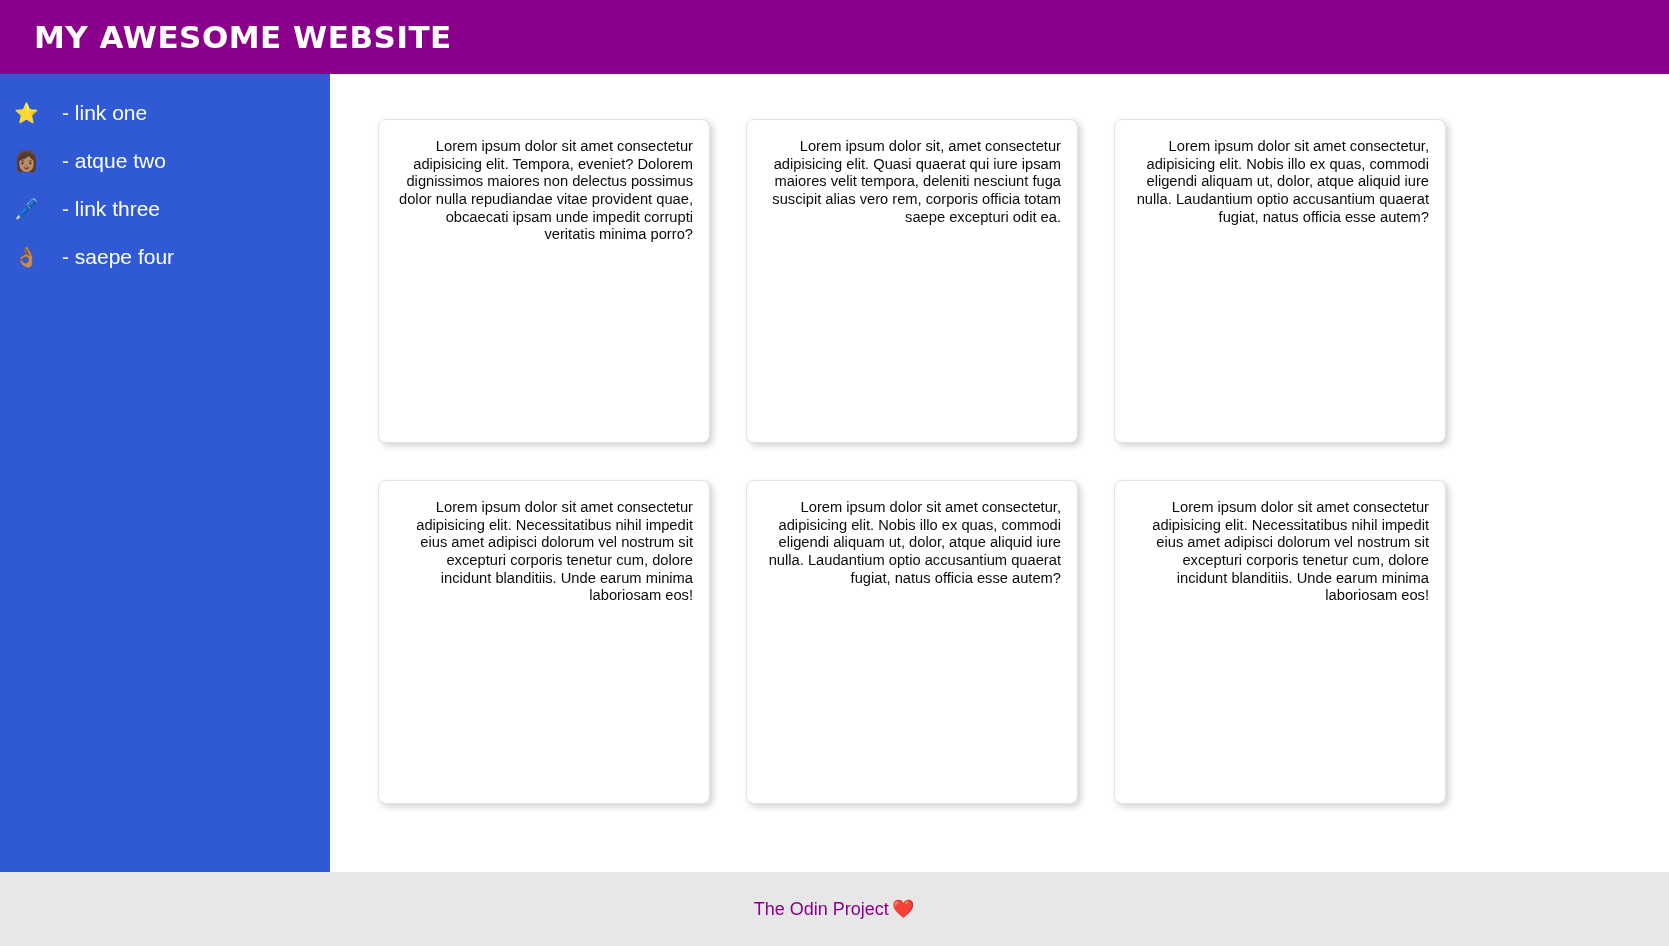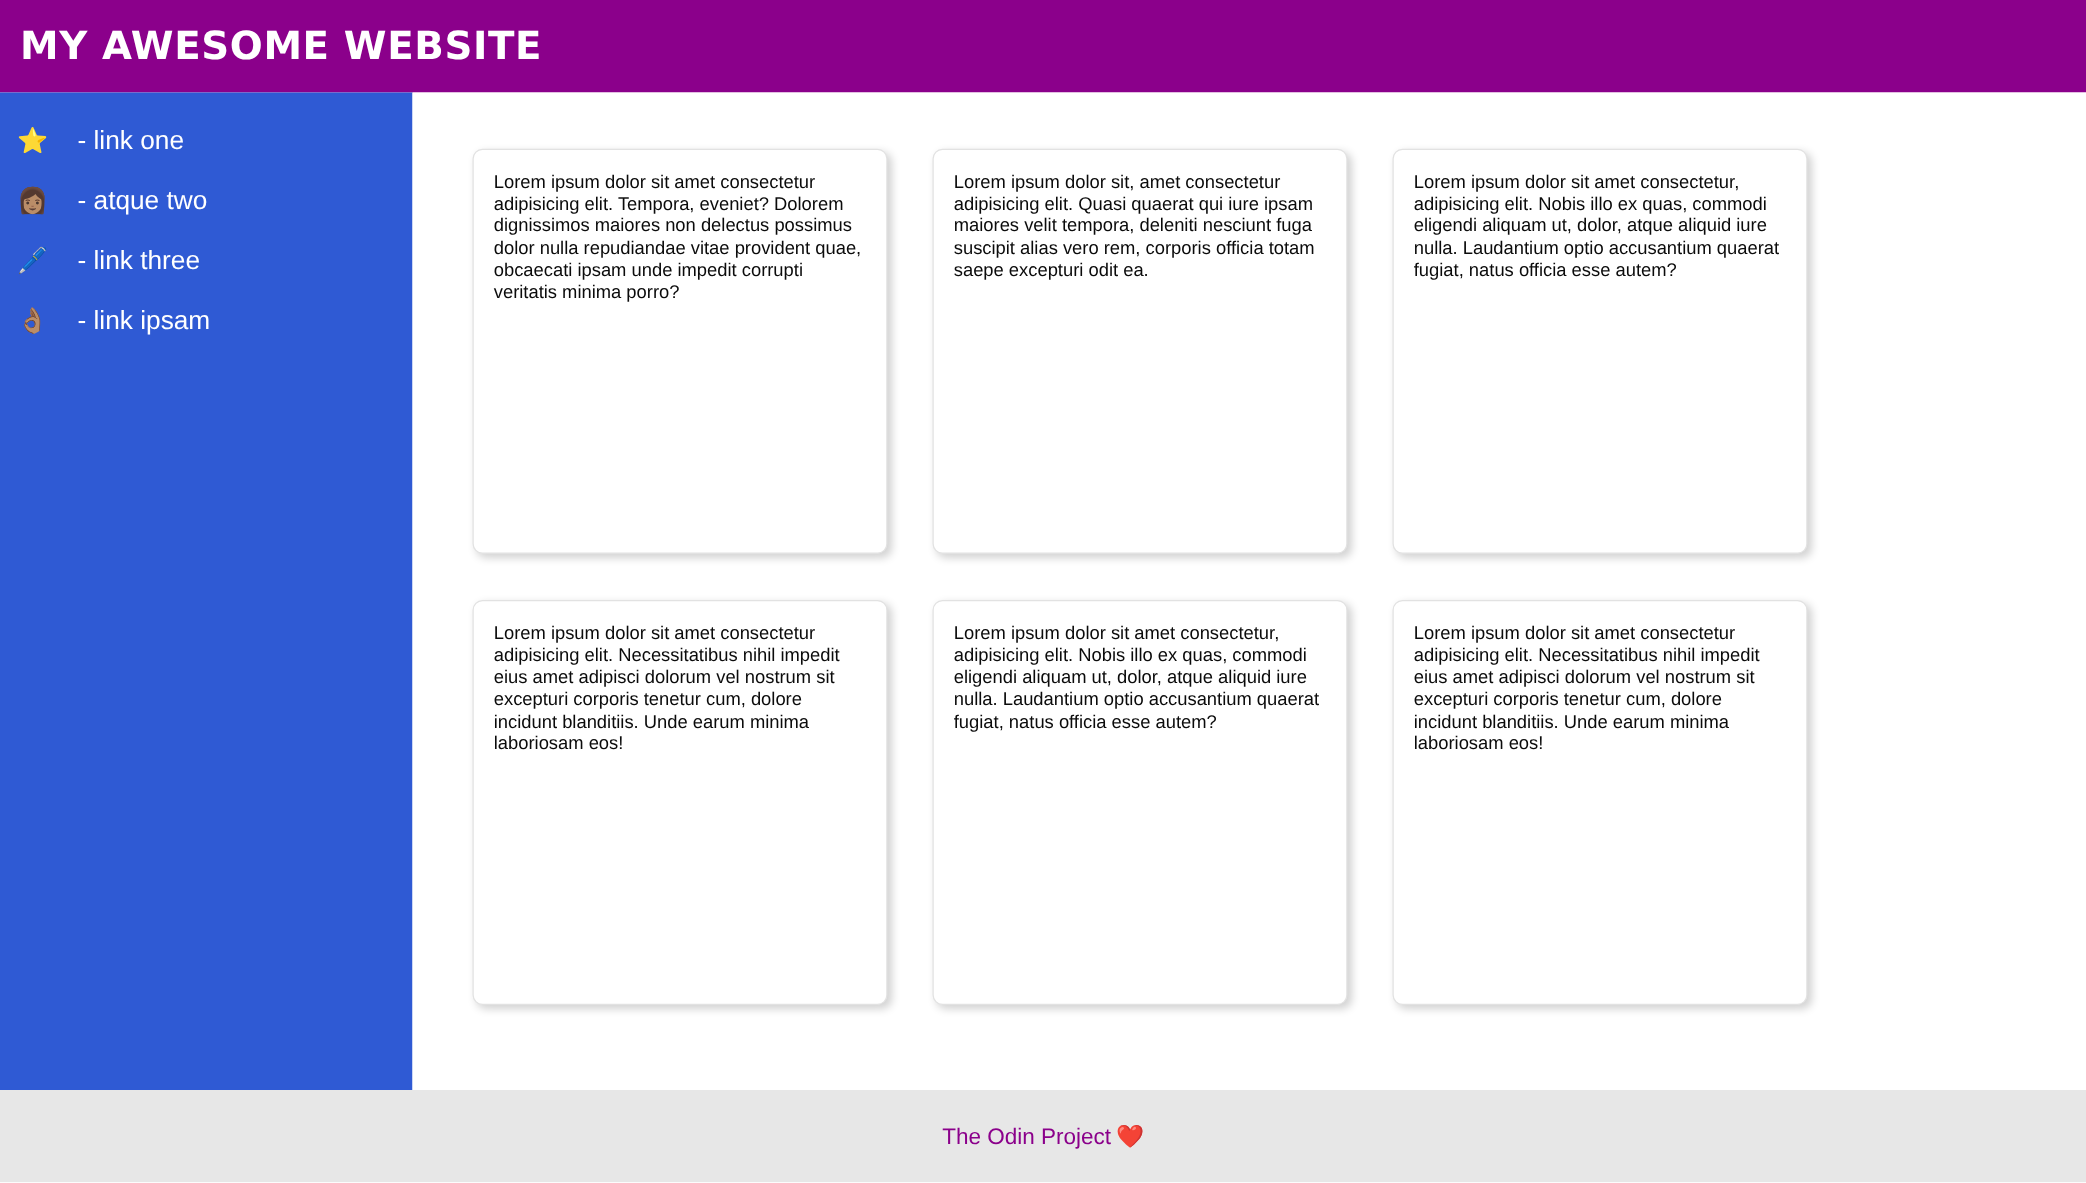--- a/index.html
+++ b/index.html
@@ -21,21 +21,21 @@
 
   
   .header {
     position: absolute;
     top: 0; left: 0;
     width: 1669px;
     height: 74px;
     background: #8b008b;
     display: flex;
     align-items: center;
-    padding-left: 16px;
+    padding-left: 34px;
   }
   .header-title {
     color: #ffffff;
     font-size: 31px;
     font-weight: bold;
     letter-spacing: 0.5px;
     text-transform: uppercase;
     font-family: "DejaVu Sans", sans-serif;
   }
 
@@ -91,20 +91,21 @@
     border-radius: 8px;
     box-shadow: 3px 3px 7px rgba(0,0,0,0.18);
     padding: 18px 16px;
     overflow: hidden;
   }
   .card-text {
     font-size: 14.7px;
     line-height: 1.2;
     color: #0b0b0b;
     margin: 0;
+    text-align: right;
   }
 
   
   .footer {
     position: absolute;
     top: 872px; left: 0;
     width: 1669px;
     height: 74px;
     background: #e7e7e7;
     display: flex;
@@ -134,21 +135,21 @@
     <div class="nav-item">
       <span class="nav-emoji">👩🏽</span>
       <span class="nav-label">- atque two</span>
     </div>
     <div class="nav-item">
       <span class="nav-emoji">🖊️</span>
       <span class="nav-label">- link three</span>
     </div>
     <div class="nav-item">
       <span class="nav-emoji">👌🏽</span>
-      <span class="nav-label">- link ipsam</span>
+      <span class="nav-label">- saepe four</span>
     </div>
   </nav>
 
   <main class="main">
     <div class="card-grid">
       <div class="card">
         <p class="card-text">Lorem ipsum dolor sit amet consectetur adipisicing elit. Tempora, eveniet? Dolorem dignissimos maiores non delectus possimus dolor nulla repudiandae vitae provident quae, obcaecati ipsam unde impedit corrupti veritatis minima porro?</p>
       </div>
       <div class="card">
         <p class="card-text">Lorem ipsum dolor sit, amet consectetur adipisicing elit. Quasi quaerat qui iure ipsam maiores velit tempora, deleniti nesciunt fuga suscipit alias vero rem, corporis officia totam saepe excepturi odit ea.</p>

